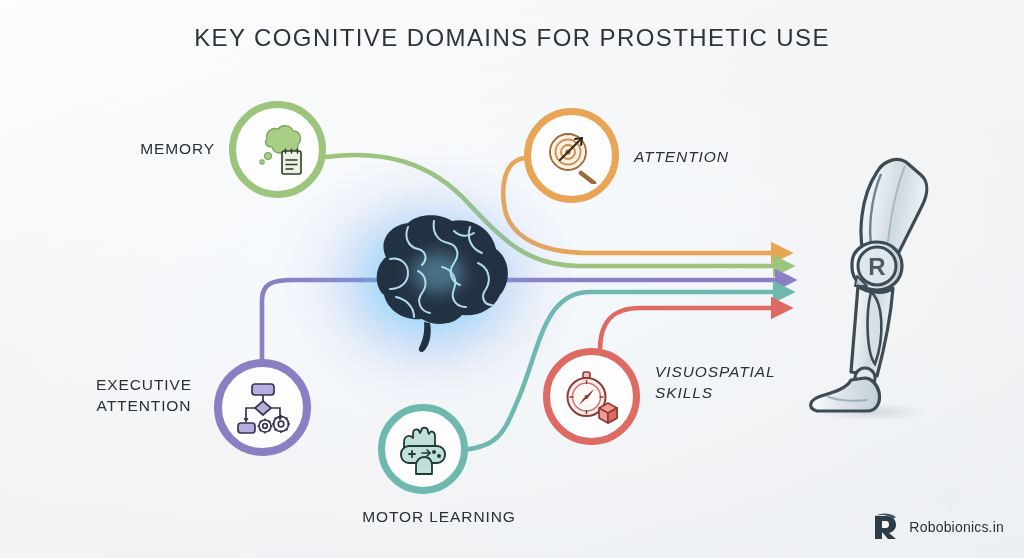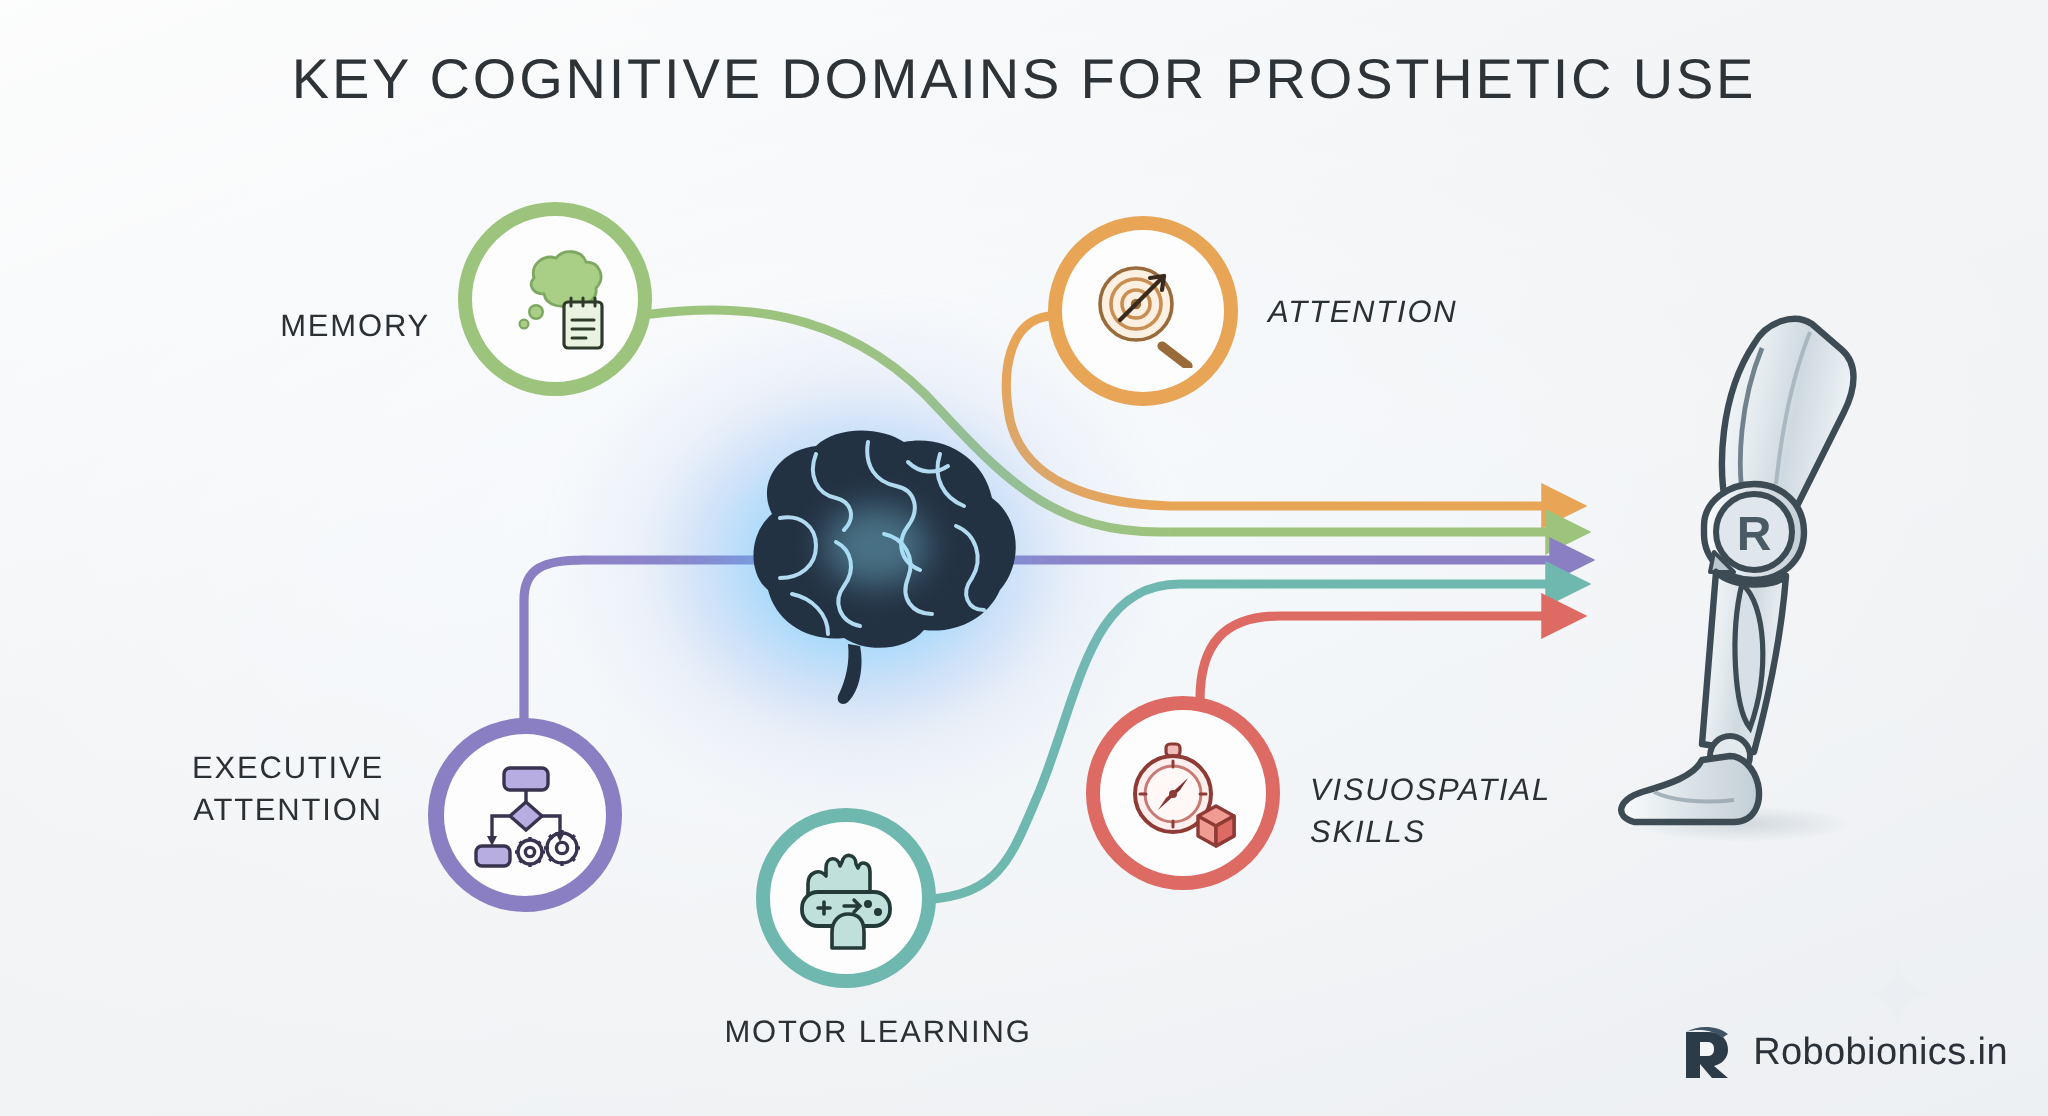--- a/index.html
+++ b/index.html
@@ -33,21 +33,21 @@
     width: 1024px;
     height: 558px;
   }
 
   #title {
     position: absolute;
     left: 0;
     top: 24px;
     width: 1024px;
     text-align: center;
-    font-size: 28px;
+    font-size: 24px;
     letter-spacing: 1.4px;
     color: #2e3338;
     font-weight: 400;
     white-space: nowrap;
   }
 
   
   .node {
     position: absolute;
     border-radius: 50%;
@@ -106,21 +106,21 @@
   
   #brand {
     position: absolute;
     right: 20px;
     bottom: 16px;
     display: flex;
     align-items: center;
     gap: 8px;
   }
   #brand-text {
-    font-size: 19px;
+    font-size: 14px;
     color: #2b3138;
     letter-spacing: 0.2px;
   }
   #brand-sparkle {
     position: absolute;
     right: 58px;
     bottom: 44px;
     width: 34px;
     height: 34px;
     opacity: 0.5;
@@ -201,21 +201,21 @@
       <g stroke="#2e3b2a" stroke-width="1.5" stroke-linecap="round">
         <path d="M36.5,28 L36.5,32"></path>
           <path d="M42.5,28 L42.5,32"></path>
           <path d="M48.5,28 L48.5,32"></path>
         <path d="M37,39 L48,39"></path>
           <path d="M37,43.5 L48,43.5"></path>
           <path d="M37,48 L44,48"></path>
       </g>
     </svg>
   </div>
-  <div class="node-label lbl-left" style="left:60px; top:154px; width:155px;">MEMORY</div>
+  <div class="node-label lbl-left" style="left:60px; top:139px; width:155px;">MEMORY</div>
 
   <div class="node" style="left:524px; top:108px; width:95px; height:95px; border:7.5px solid #E8A556;">
     <svg width="56" height="56" viewBox="0 0 56 56" xmlns="http://www.w3.org/2000/svg">
       <circle cx="24" cy="24" r="18" fill="#FBF0E2" stroke="#9A6B3A" stroke-width="1.8"></circle>
       <circle cx="24" cy="24" r="12.5" fill="none" stroke="#C98F52" stroke-width="1.8"></circle>
       <circle cx="24" cy="24" r="7" fill="none" stroke="#C98F52" stroke-width="1.8"></circle>
       <circle cx="24" cy="24" r="2.6" fill="#9A6B3A"></circle>
       <path d="M37,45 L50,55" stroke="#9A6B3A" stroke-width="4.6" stroke-linecap="round"></path>
       <path d="M36.5,38 L45,42" stroke="#9A6B3A" stroke-width="2" stroke-linecap="round" opacity="0"></path>
       <path d="M16,32 L38,10" stroke="#3a2a1c" stroke-width="2.1" stroke-linecap="round"></path>
@@ -280,21 +280,21 @@
       <path d="M16,37 L27,27 L31,21 Z" fill="#5d2723" opacity="0.55"></path>
       <circle cx="23.5" cy="29" r="2" fill="#8e3b36"></circle>
       <g stroke="#8e3b36" stroke-width="1.7" stroke-linejoin="round">
         <path d="M36,40 L45,35 L54,40 L54,50 L45,55 L36,50 Z" fill="#F09C93"></path>
         <path d="M36,40 L45,45 L54,40" fill="none"></path>
         <path d="M45,45 L45,55" fill="none"></path>
         <path d="M45,45 L54,40 L54,50 L45,55 Z" fill="#DE6B63"></path>
       </g>
     </svg>
   </div>
-  <div class="node-label lbl-right" style="left:655px; top:386px; width:190px;">VISUOSPATIAL
+  <div class="node-label lbl-right" style="left:655px; top:362px; width:190px;">VISUOSPATIAL
 SKILLS</div>
 
   <svg id="leg" viewBox="0 0 175 300" xmlns="http://www.w3.org/2000/svg">
     <defs>
       <linearGradient id="metal" x1="0" y1="0" x2="1" y2="0.3">
         <stop offset="0%" stop-color="#f7fafb"></stop>
         <stop offset="38%" stop-color="#e3eaee"></stop>
         <stop offset="62%" stop-color="#cfd9e0"></stop>
         <stop offset="100%" stop-color="#eef3f6"></stop>
       </linearGradient>

